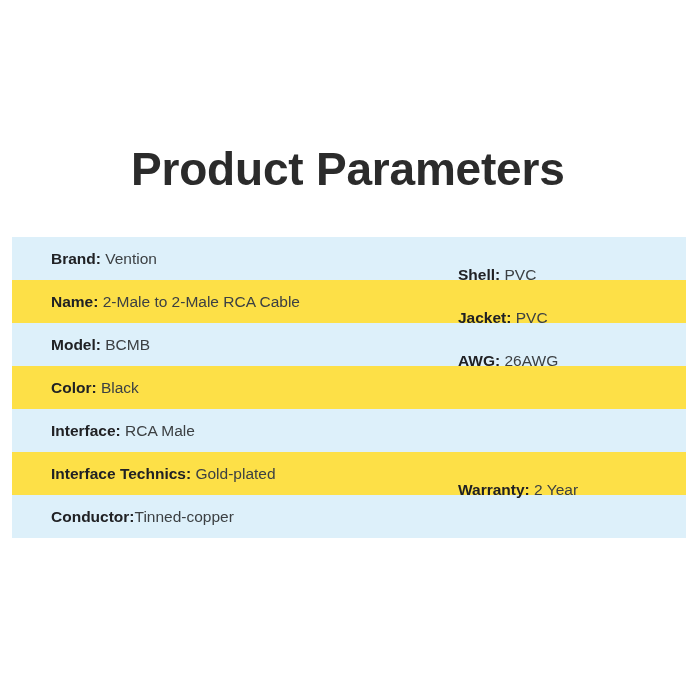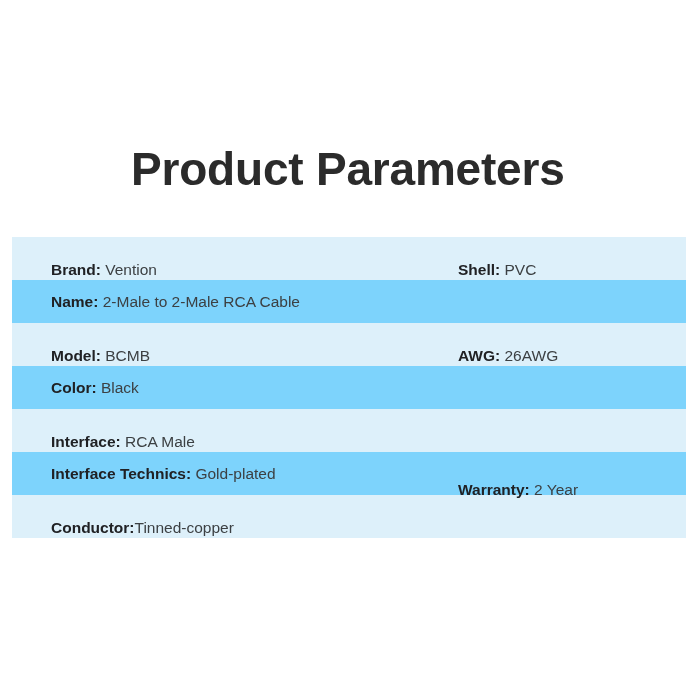--- a/index.html
+++ b/index.html
@@ -37,24 +37,23 @@
     width: 674px;
   }
   .param-row {
     display: flex;
     height: 43px;
     align-items: center;
     box-sizing: border-box;
   }
   .param-row.stripe-blue {
     background: #ddf0fa;
-    align-items: flex-end;
   }
   .param-row.stripe-white {
-    background: #7dd3fc;
+    background: #fde047;
   }
   .param-cell {
     box-sizing: border-box;
     font-size: 15.5px;
     line-height: 20px;
     color: #3c4043;
     white-space: nowrap;
     overflow: hidden;
   }
   .param-cell.col-left {
@@ -90,20 +89,23 @@
       </div>
       <div class="param-cell col-right">
         <span class="param-label">Shell:</span><span class="param-value"> PVC</span>
       </div>
     </div>
 
     <div class="param-row stripe-white">
       <div class="param-cell col-left">
         <span class="param-label">Name:</span><span class="param-value"> 2-Male to 2-Male RCA Cable</span>
       </div>
+      <div class="param-cell col-right">
+        <span class="param-label">Jacket:</span><span class="param-value"> PVC</span>
+      </div>
     </div>
 
     <div class="param-row stripe-blue">
       <div class="param-cell col-left">
         <span class="param-label">Model:</span><span class="param-value"> BCMB</span>
       </div>
       <div class="param-cell col-right">
         <span class="param-label">AWG:</span><span class="param-value"> 26AWG</span>
       </div>
     </div>

